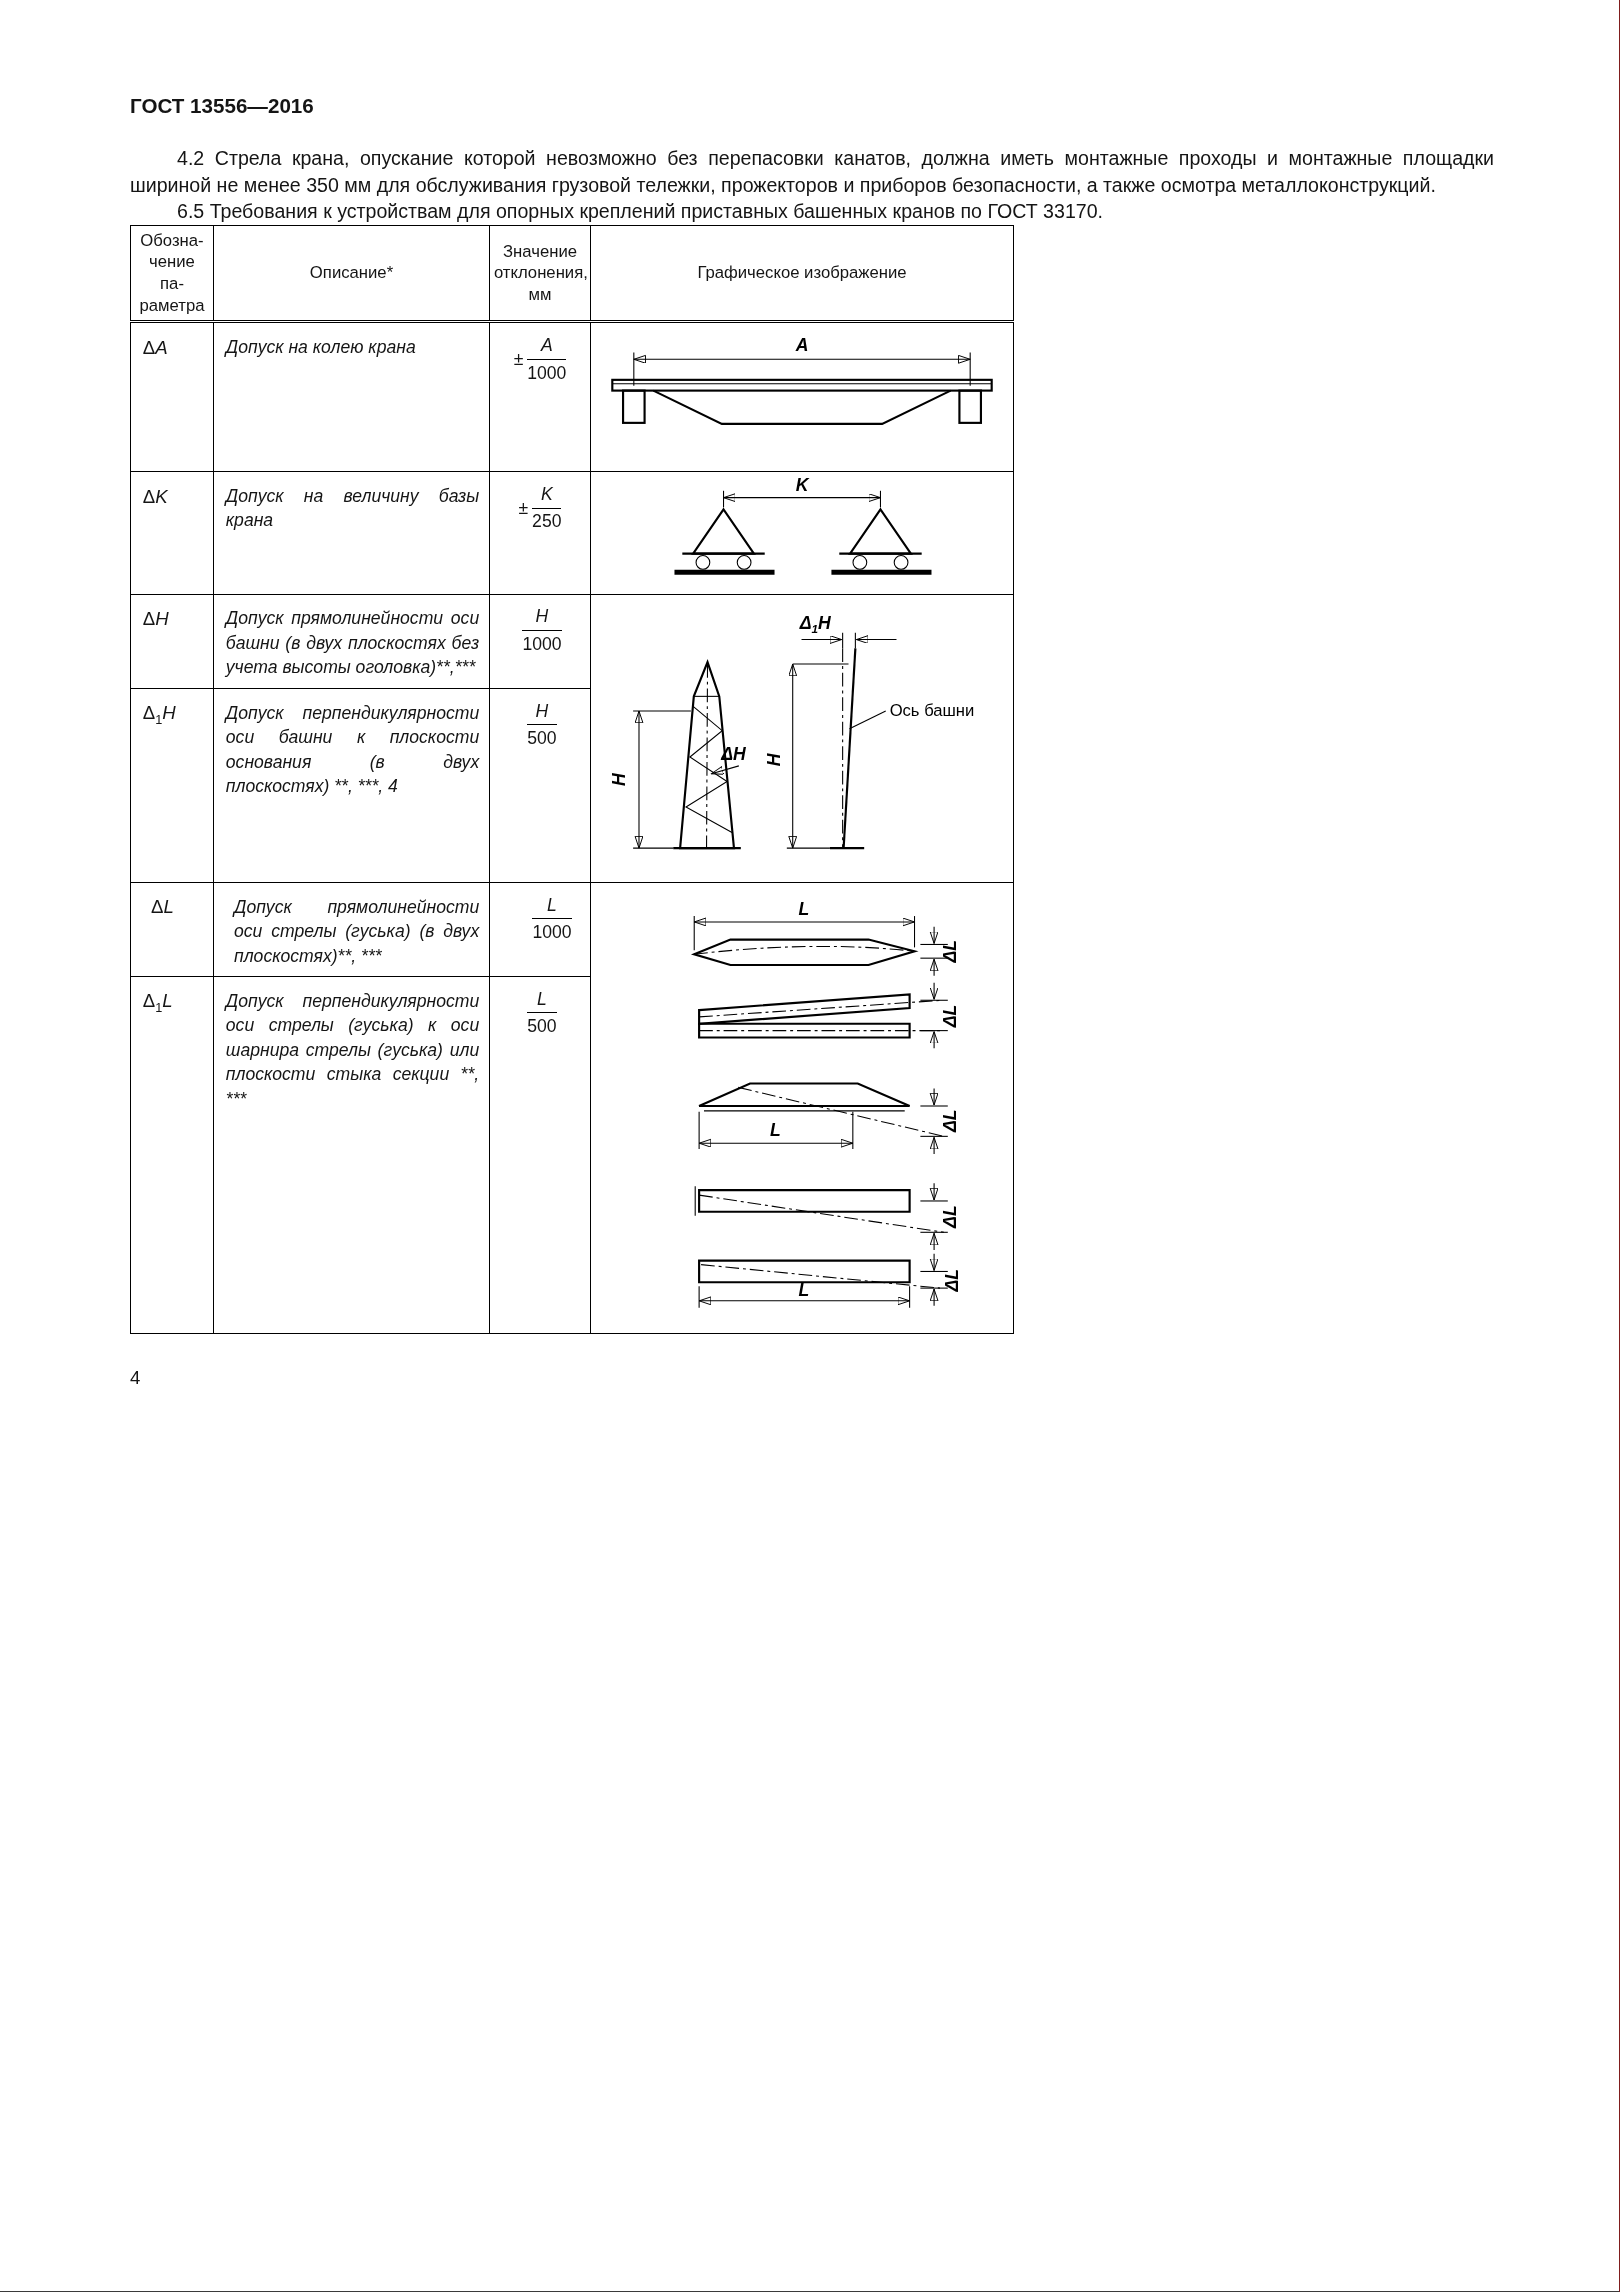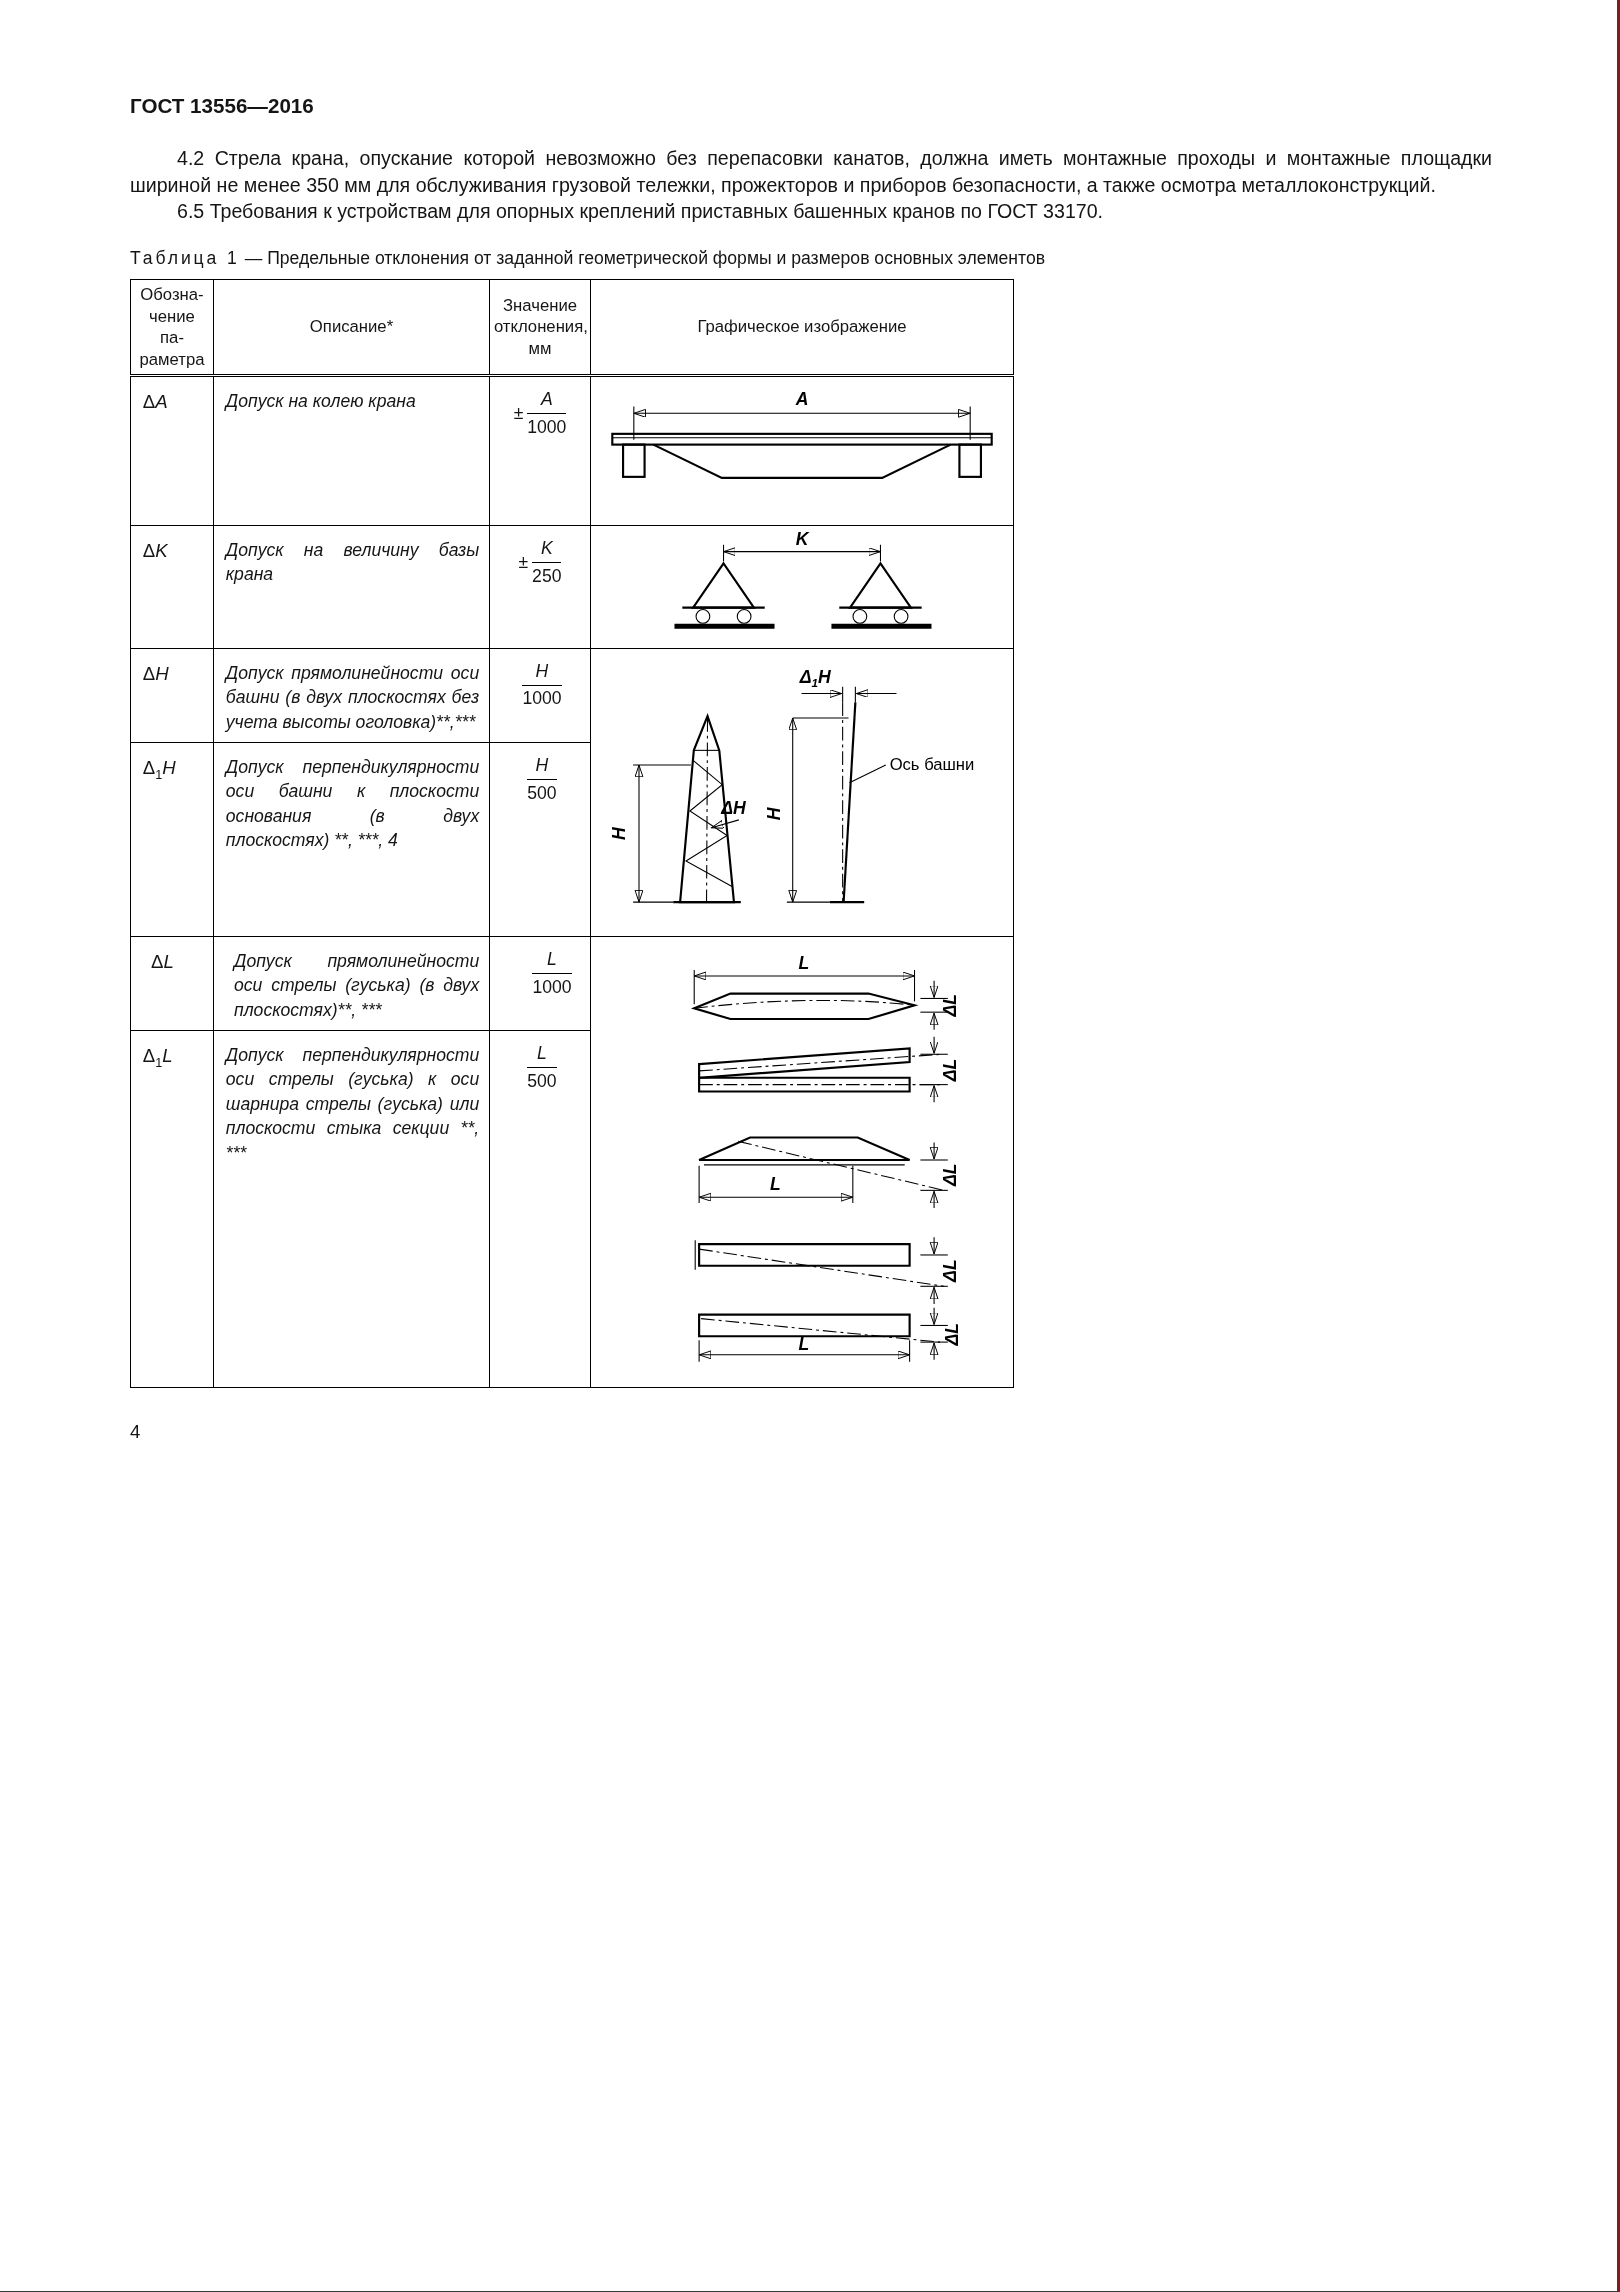--- a/index.html
+++ b/index.html
@@ -4,21 +4,21 @@
 <style>
   * { margin:0; padding:0; box-sizing:border-box; }
   html, body { background:#ffffff; }
   .page {
     position:relative;
     width:1620px; height:2293px;
     background:#ffffff;
     color:#151515;
     font-family:"Liberation Sans", sans-serif;
     padding:94px 125px 0 130px;
-    border-right:3px solid #7f1d1d;
+    border-right:1px solid #7f1d1d;
     border-bottom:2px solid #3a3a3a;
     overflow:hidden;
   }
   .doc-header { font-size:20.6px; font-weight:bold; margin-bottom:27.4px; }
   .para {
     font-size:19.6px; line-height:26.5px;
     text-align:justify; text-indent:47px;
   }
   .table-caption { margin-top:23.5px; margin-bottom:9.8px; font-size:17.6px; }
   .cap-label { letter-spacing:2.9px; }
@@ -70,24 +70,20 @@
 </head>
 <body>
 
 <div class="page">
 
   <div class="doc-header">ГОСТ 13556—2016</div>
 
   <p class="para">4.2 Стрела крана, опускание которой невозможно без перепасовки канатов, должна иметь монтажные проходы и монтажные площадки шириной не менее 350 мм для обслуживания грузовой тележки, прожекторов и приборов безопасности, а также осмотра металлоконструкций.</p>
   <p class="para">6.5 Требования к устройствам для опорных креплений приставных башенных кранов по ГОСТ 33170.</p>
 
-  <div class="table-caption">
-    <span class="cap-label">Таблица 1</span>
-    <span>— Предельные отклонения от заданной геометрической формы и размеров основных элементов</span>
-  </div>
 
   <table class="gost">
     <colgroup>
       <col style="width:83px">
         <col style="width:276px">
         <col style="width:101px">
         <col style="width:423px">
     </colgroup>
     <tbody>
         <tr class="head">

